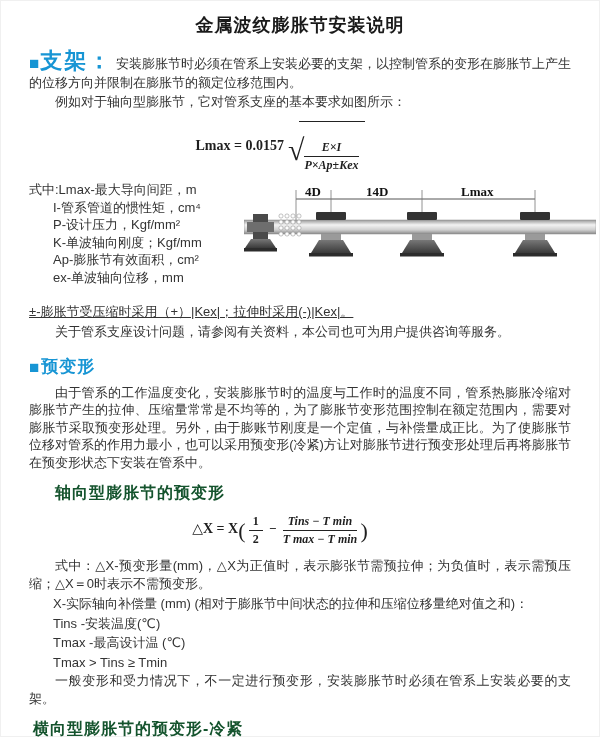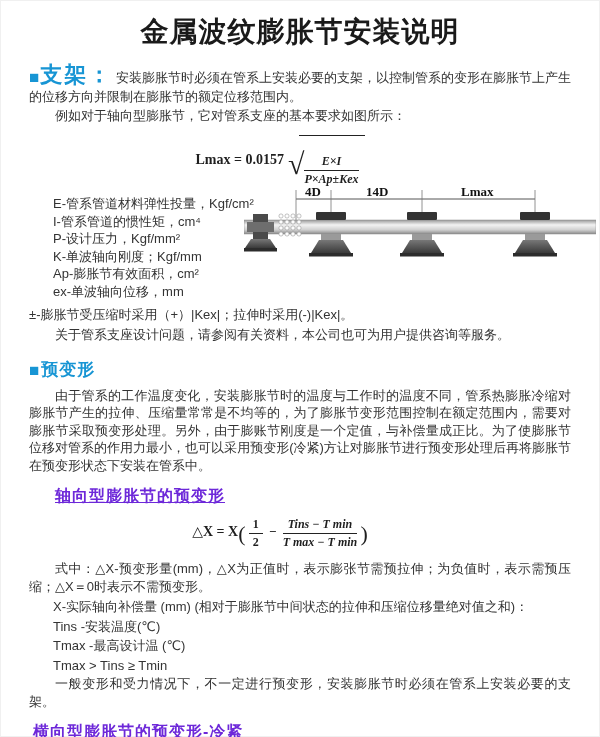--- a/index.html
+++ b/index.html
@@ -3,21 +3,21 @@
 <meta charset="utf-8">
 <style>
   html,body{margin:0;padding:0;}
   body{
     width:600px;height:737px;overflow:hidden;background:#ffffff;
     font-family:"Liberation Sans","DejaVu Sans",sans-serif;
     color:#333333;font-size:13px;position:relative;
   }
   .page{position:relative;width:600px;height:737px;box-sizing:border-box;
     padding:12px 28px 0 28px;border:1px solid #f0f0f0;}
-  h1.title{margin:0 0 14px 0;text-align:center;font-size:28px;font-weight:bold;
+  h1.title{margin:0 0 14px 0;text-align:center;font-size:18px;font-weight:bold;
     color:#1a1a1a;letter-spacing:1px;}
   .marker{color:#1795d4;font-size:17px;vertical-align:-1px;margin-right:1px;}
   .sec-head-inline{color:#1795d4;font-size:22px;font-weight:bold;letter-spacing:2px;}
   .para{margin:0;line-height:19px;}
   .para.topblock{margin-top:4px;text-align:justify;}
   .indent{text-indent:2em;}
   .formula{text-align:center;font-family:"Liberation Serif","DejaVu Serif",serif;
     font-weight:bold;color:#1f1f1f;}
   .f1{margin:10px 40px 8px 0;}
   .f-lhs{font-size:14px;margin-right:4px;}
@@ -25,29 +25,29 @@
   .sqrt-sym{font-size:30px;font-weight:400;line-height:1;transform:translateY(3px);}
   .radicand{display:inline-block;border-top:1.5px solid #222;margin-left:-5px;
     padding:18px 6px 0 5px;}
   .frac{display:inline-block;text-align:center;vertical-align:middle;font-size:12px;line-height:1.25;}
   .frac .num{display:block;border-bottom:1px solid #222;padding:0 4px 1px 4px;}
   .frac .den{display:block;padding-top:1px;}
   .ital{font-style:italic;}
   .def-block{margin-top:4px;line-height:17.5px;}
   .def-line{margin-left:24px;}
   .def-line.lead{margin-left:0;}
-  .note-line{margin-top:6px;line-height:18.5px;}
+  .note-line{margin-top:17px;line-height:18.5px;text-decoration:underline;}
   .consult{line-height:19px;}
   .diagram{position:absolute;left:243px;top:184px;width:352px;height:78px;}
   .diagram svg{display:block;}
   .dim-label{font-family:"Liberation Serif","DejaVu Serif",serif;font-weight:bold;font-size:13px;fill:#111;}
   h2.sec-title{margin:14px 0 6px 0;font-size:17px;font-weight:bold;color:#1795d4;letter-spacing:1px;}
   h2.sec-title .marker{font-size:17px;}
   .body-par{line-height:17.5px;text-align:justify;text-indent:2em;margin:0;}
-  h3.sub-title{margin:12px 0 6px 26px;font-size:16px;font-weight:bold;color:#6d28d9;letter-spacing:1px;text-decoration:underline;}
+  h3.sub-title{margin:12px 0 6px 26px;font-size:16px;font-weight:bold;color:#14532d;letter-spacing:1px;}
   h3.sub-title.lateral{margin-left:4px;}
   .f2{margin:10px 40px 10px 0;}
   .f2 .f-lhs2{font-size:14px;}
   .paren{font-size:22px;font-weight:400;vertical-align:middle;}
   .minus{margin:0 3px;}
   .def-block2{line-height:19.5px;margin-top:2px;}
   .def-block2 .def-line{margin-left:24px;}
 </style>
 </head>
 <body>
@@ -61,21 +61,21 @@
   <p class="para indent">例如对于轴向型膨胀节，它对管系支座的基本要求如图所示：</p>
 
   <div class="formula f1">
     <span class="f-lhs">Lmax = 0.0157</span><span class="sqrt-wrap">
         <span class="sqrt-sym">√</span>
         <span class="radicand"><span class="frac ital"><span class="num">E×I</span><span class="den">P×Ap±Kex</span></span></span>
       </span>
   </div>
 
   <div class="def-block">
-    <div class="def-line">E-管系管道材料弹性投量，Kgf/cm²</div>
+    <div class="def-line lead">式中:Lmax-最大导向间距，m</div>
     <div class="def-line">I-管系管道的惯性矩，cm⁴</div>
     <div class="def-line">P-设计压力，Kgf/mm²</div>
     <div class="def-line">K-单波轴向刚度；Kgf/mm</div>
     <div class="def-line">Ap-膨胀节有效面积，cm²</div>
     <div class="def-line">ex-单波轴向位移，mm</div>
   </div>
 
   <div class="diagram">
     <svg width="352" height="78" viewBox="0 0 352 78" xmlns="http://www.w3.org/2000/svg">
       <defs>

